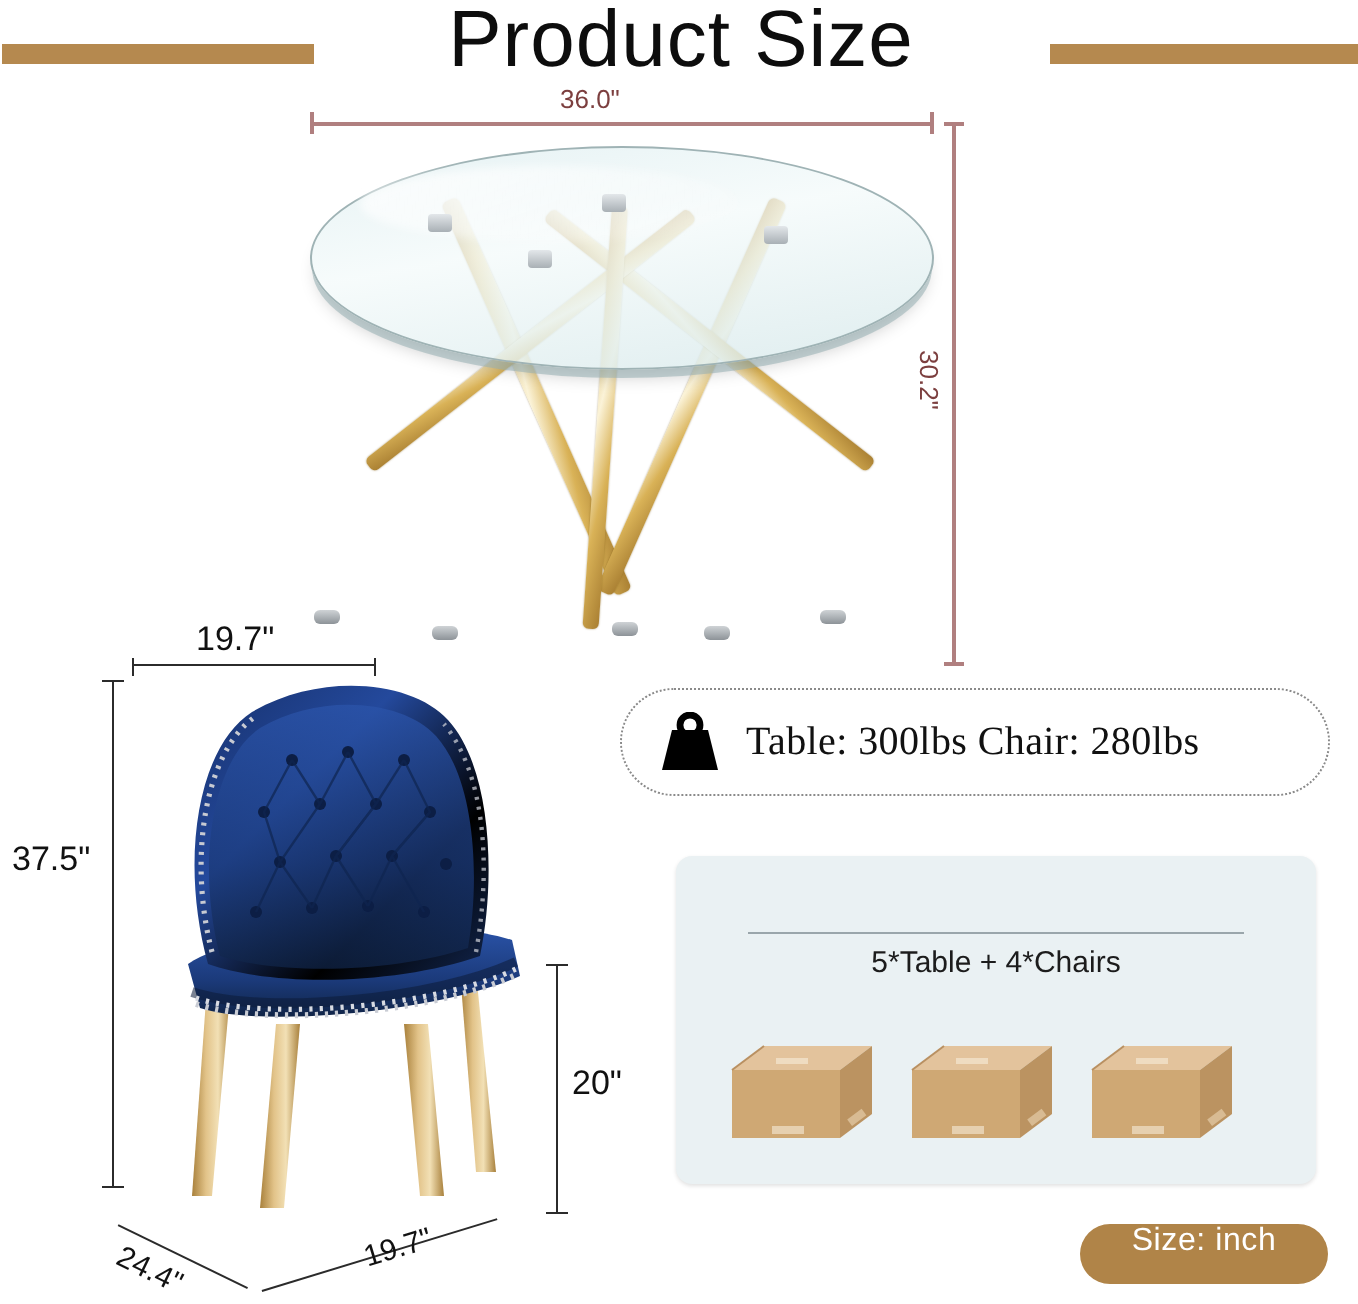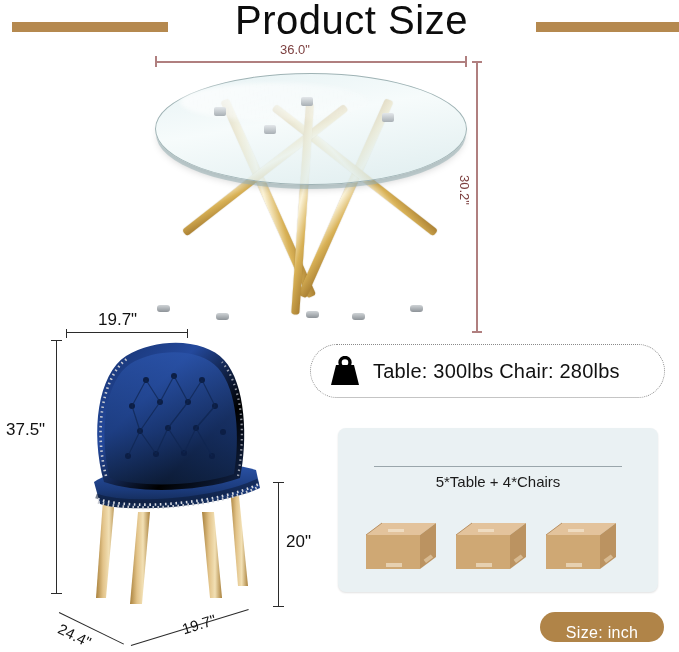--- a/index.html
+++ b/index.html
@@ -1,21 +1,21 @@
 <!DOCTYPE html>
 <html><head>
 <meta charset="utf-8">
 <style>
   html,body{margin:0;padding:0;background:#ffffff;}
   body{width:679px;height:652px;position:relative;overflow:hidden;
        font-family:"Liberation Sans","DejaVu Sans",sans-serif;color:#111;}
   .abs{position:absolute;}
 
   
-  #header{left:12px;top:0;width:601px;height:48px;}
+  #header{left:1px;top:0;width:601px;height:48px;}
   .goldbar{position:absolute;top:22px;height:10px;background:#b5894f;}
   #goldbar-left{left:0;width:156px;}
   #goldbar-right{left:524px;width:155px;}
   #page-title{position:absolute;left:0;top:-2px;width:679px;text-align:center;
       font-size:40px;font-weight:400;letter-spacing:.5px;color:#0d0d0d;
       font-family:"Liberation Sans","DejaVu Sans",sans-serif;}
 
   
   #table-figure{left:120px;top:55px;width:380px;height:290px;}
   .glass-top{position:absolute;left:35px;top:18px;width:310px;height:110px;
@@ -38,21 +38,21 @@
   .dim-m-h{height:1.6px;}
   .dim-m-v{width:1.6px;}
   .tick-m{position:absolute;background:#b07f7f;}
   .lbl-m{position:absolute;color:#7c3f3f;font-size:13px;white-space:nowrap;}
 
   
   #weight-pill{left:310px;top:344px;width:355px;height:54px;
      border:1.6px dotted #8a8a8a;border-radius:28px;background:#fff;
      display:flex;align-items:center;padding-left:16px;box-sizing:border-box;}
   #weight-icon{width:36px;height:30px;flex:none;margin-right:10px;}
-  #weight-text{font-size:20px;color:#111;letter-spacing:.2px;}
+  #weight-text{font-size:20px;color:#111;letter-spacing:.2px;font-family:Liberation Serif, serif;}
 
   
   #boxes-panel{left:338px;top:428px;width:320px;height:164px;
      background:#eaf1f3;border-radius:8px;box-shadow:0 1px 2px rgba(0,0,0,.12);}
   #boxes-title{position:absolute;left:0;top:12px;width:320px;text-align:center;
      font-size:15px;color:#1c1c1c;}
   #boxes-divider{position:absolute;left:36px;top:38px;width:248px;height:1px;background:#9aa6ab;}
   #boxes-subtitle{position:absolute;left:0;top:45px;width:320px;text-align:center;
      font-size:15px;color:#1c1c1c;}
   .carton{position:absolute;width:78px;height:62px;}
@@ -61,21 +61,21 @@
   #chair-figure{left:20px;top:310px;width:290px;height:330px;}
 
   
   .dim-k{position:absolute;background:#2b2b2b;}
   .dim-k-h{height:1.3px;}
   .dim-k-v{width:1.3px;}
   .lbl-k{position:absolute;color:#111;font-size:17px;white-space:nowrap;}
 
   
   #size-pill{left:540px;top:612px;width:124px;height:30px;border-radius:16px;
-     background:#b08448;display:flex;align-items:flex-end;justify-content:center;}
+     background:#b08448;display:flex;align-items:flex-start;justify-content:center;}
   #size-pill-label{color:#fff;font-size:16px;letter-spacing:.3px;}
 </style>
 </head>
 <body>
 
 <div class="abs" id="header">
   <div class="goldbar" id="goldbar-left"></div>
   <div class="goldbar" id="goldbar-right"></div>
   <div id="page-title">Product Size</div>
 </div>

